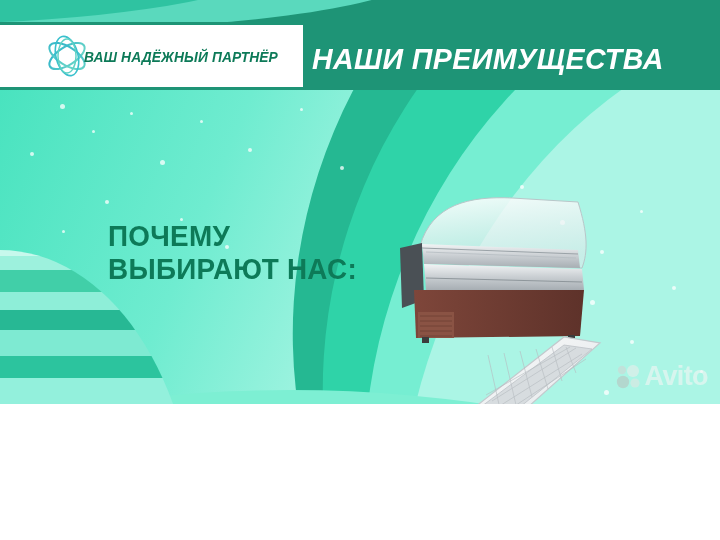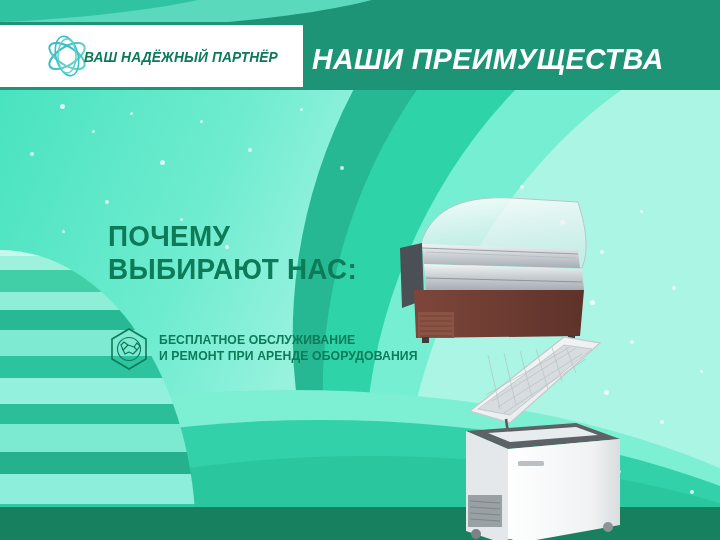--- a/index.html
+++ b/index.html
@@ -2,21 +2,21 @@
 <html><head>
 <meta charset="utf-8">
 <style>
   html,body{margin:0;padding:0;}
   body{
     width:720px;height:540px;overflow:hidden;
     font-family:"Liberation Sans", sans-serif;
     background:#ffffff;
   }
   #poster{
-    position:relative;width:720px;height:540px;overflow:hidden;
+    position:relative;width:720px;height:404px;overflow:hidden;
     background:#ffffff;
   }
 
   
   .top-strip{
     position:absolute;left:0;top:0;width:720px;height:22px;
     background:#1e9476;overflow:hidden;
   }
   .top-strip .curve{
     position:absolute;left:-40px;top:-34px;width:460px;height:60px;
@@ -342,36 +342,32 @@
       <circle cx="28" cy="199" r="5" fill="#7b8287"></circle>
       <circle cx="62" cy="209" r="5" fill="#6f767a"></circle>
       <circle cx="160" cy="192" r="5" fill="#8d9498"></circle>
     </svg>
 
     <div class="headline">ПОЧЕМУ
 ВЫБИРАЮТ НАС:</div>
 
     <div class="bullets">
 
-      <div class="bullet">
-        <div class="hexicon">
-          <svg viewBox="0 0 38 42" width="38" height="42">
-            <polygon points="19,1 36,11 36,31 19,41 2,31 2,11" fill="none" stroke="#0d7a58" stroke-width="1.6"></polygon>
-            <circle cx="19" cy="21" r="11.5" fill="none" stroke="#0d7a58" stroke-width="1.1"></circle>
-            <path d="M13 22 L18 17 L24 19 L27 22 L23 26 L19 24 L15 26 Z" fill="none" stroke="#0d7a58" stroke-width="1.2" stroke-linejoin="round"></path>
-            <path d="M18 17 L14 14 L11 17 L13 22" fill="none" stroke="#0d7a58" stroke-width="1.2"></path>
-            <path d="M24 19 L27 15 L30 18 L27 22" fill="none" stroke="#0d7a58" stroke-width="1.2"></path>
-          </svg>
-        </div>
-        <div class="bullet-text">БЕСПЛАТНОЕ ОБСЛУЖИВАНИЕ
-И РЕМОНТ ПРИ АРЕНДЕ ОБОРУДОВАНИЯ</div>
-      </div>
 
 
 
 
     </div>
 
     <div class="bottom-band"></div>
   </div>
 
+  <div class="avito">
+    <svg class="avito-mark" viewBox="0 0 26 24">
+      <circle cx="6" cy="5" r="4.2" fill="#cfd8d4"></circle>
+      <circle cx="17" cy="6" r="6" fill="#e8eeeb"></circle>
+      <circle cx="7" cy="17" r="6.2" fill="#b9c5c0"></circle>
+      <circle cx="19" cy="18" r="4.6" fill="#dfe7e3"></circle>
+    </svg>
+    <span class="avito-text">Avito</span>
+  </div>
 
 </div>
 
 </body></html>

